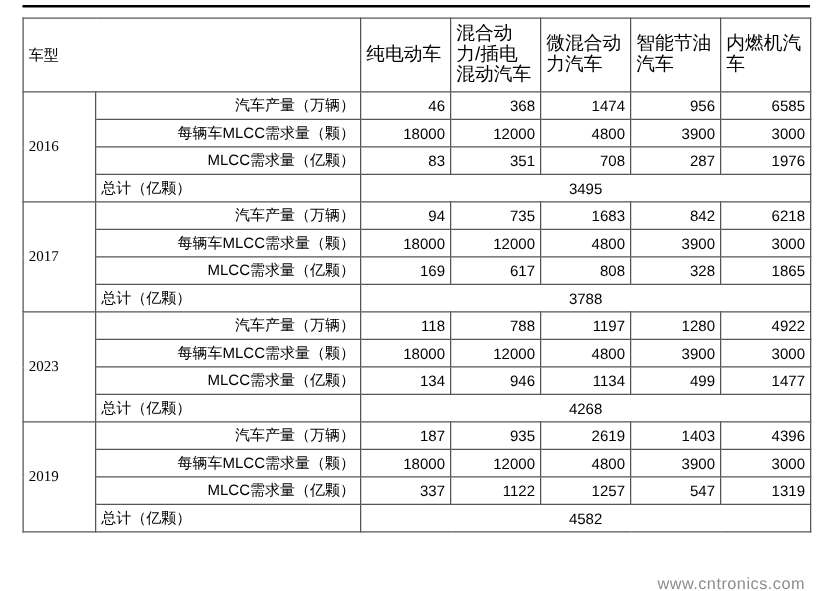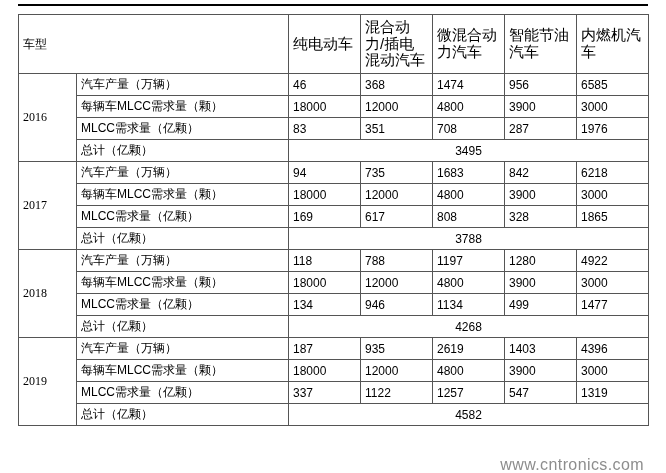--- a/index.html
+++ b/index.html
@@ -73,26 +73,27 @@
     line-height: 1.12;
     margin-top: 12px;
   }
   td.year {
     text-align: left;
     font-size: 14px;
     font-family: "Liberation Serif", serif;
     border-right: 1px solid #555;
   }
   td.rowlabel {
-    text-align: left;
+    text-align: right;
     font-size: 12px;
     white-space: nowrap;
     padding-left: 6px;
   }
   td.val {
+    text-align: right;
     font-size: 12.5px;
     font-family: "Liberation Sans", sans-serif;
     padding-right: 6px;
   }
   td.total-label {
     text-align: left;
     font-size: 12px;
     padding-left: 6px;
     margin-top: 20px;
   }
@@ -104,21 +105,21 @@
   tr.rowline td {
     height: 19px;
   }
   .thickline td {
     border-top: 2px solid #333;
   }
   .watermark {
     position: absolute;
     right: 22px;
     bottom: 3px;
-    font-size: 16px;
+    font-size: 13px;
     color: #8d8d8d;
     font-family: "Liberation Sans", sans-serif;
     letter-spacing: 0.4px;
   }
   col.c-year { width: 58px; }
   col.c-label { width: 212px; }
   col.c-d { width: 72px; }
 </style>
 </head>
 <body>
@@ -200,21 +201,21 @@
           <td class="val">617</td>
           <td class="val">808</td>
           <td class="val">328</td>
           <td class="val">1865</td>
         </tr>
         <tr class="rowline">
           <td class="total-label">总计（亿颗）</td>
           <td class="total-val" colspan="5">3788</td>
         </tr>
         <tr class="rowline thickline">
-          <td class="year" rowspan="4">2018</td>
+          <td class="year" rowspan="4">2023</td>
           <td class="rowlabel">汽车产量（万辆）</td>
           <td class="val">118</td>
           <td class="val">788</td>
           <td class="val">1197</td>
           <td class="val">1280</td>
           <td class="val">4922</td>
         </tr>
         <tr class="rowline">
           <td class="rowlabel">每辆车MLCC需求量（颗）</td>
           <td class="val">18000</td>

